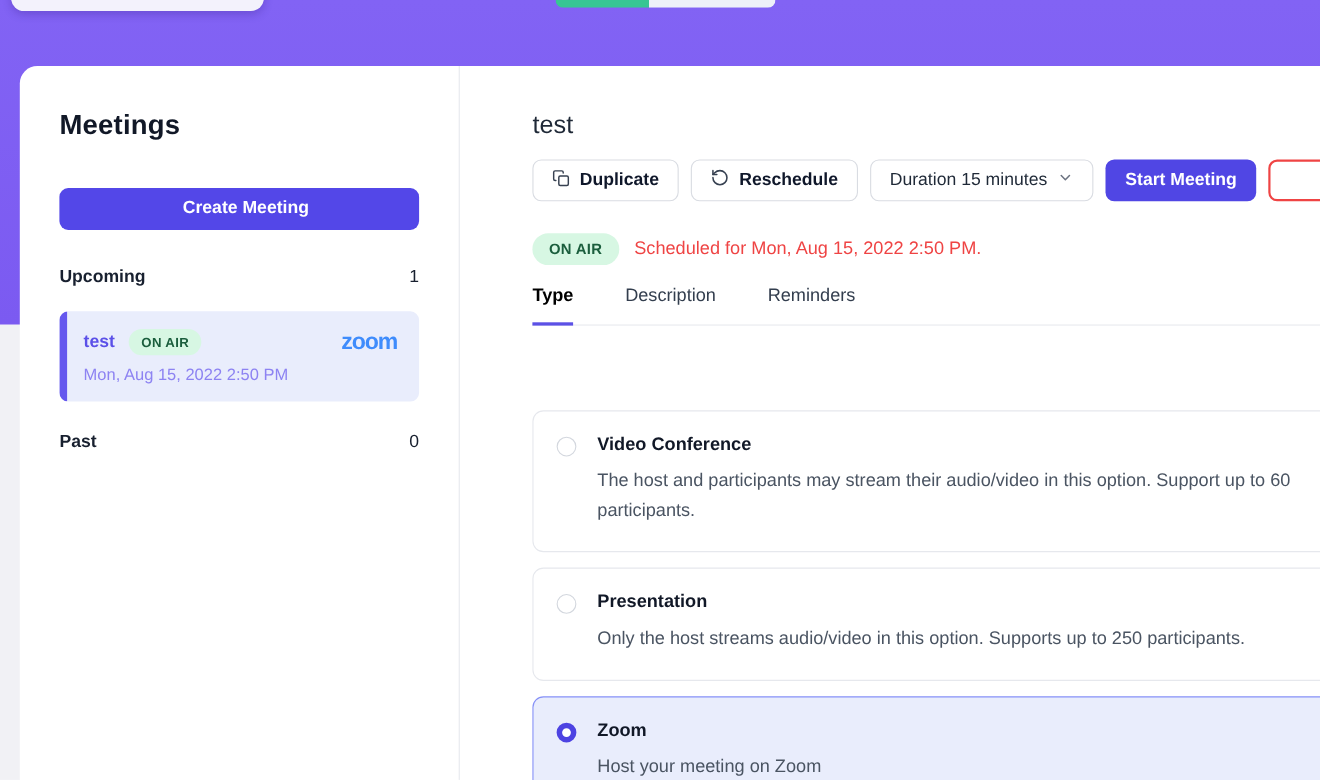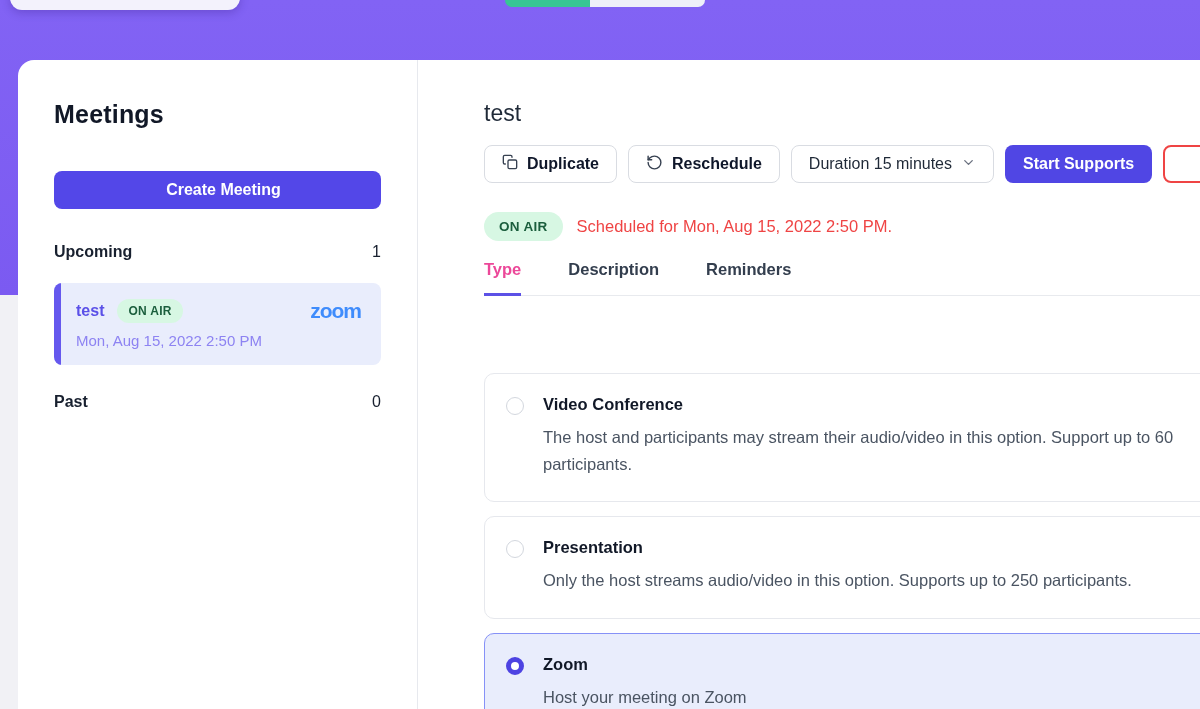--- a/index.html
+++ b/index.html
@@ -82,22 +82,22 @@
   }
   .btn svg { flex: none; }
   .select-btn { width: 260px; justify-content: space-between; font-weight: 500; color: #1f2937; }
   .btn-primary { background: #5046e4; border: none; color: #fff; padding: 0 18px; }
   .btn-danger { flex: none; width: 62px; border: 2px solid #ef4444; background: #fff; }
 
   .status-row { display: flex; align-items: center; margin-top: 29px; }
   .scheduled-text { margin-left: 14px; color: #ef4444; font-size: 16.5px; }
 
   .tabs { display: flex; gap: 47px; margin-top: 19px; width: 760px; border-bottom: 1px solid #e8eaee; }
-  .tab { padding-bottom: 14px; font-size: 16.5px; font-weight: 700; color: #333e4e; cursor: pointer; }
-  .tab.active { color: #ec4899; font-weight: 600; border-bottom: 3px solid #5c51e6; margin-bottom: -1px; }
+  .tab { padding-bottom: 14px; font-size: 16.5px; font-weight: 400; color: #333e4e; cursor: pointer; }
+  .tab.active { color: #000000; font-weight: 600; border-bottom: 3px solid #5c51e6; margin-bottom: -1px; }
 
   .options { margin-top: 77px; display: flex; flex-direction: column; gap: 14px; width: 760px; }
   .option-card {
     display: flex; gap: 19px; background: #fff;
     border: 1px solid #e6e8ed; border-radius: 10px; padding: 21px 24px 24px 21px; cursor: pointer;
   }
   .option-card.selected { background: #e9edfc; border-color: #8691f7; }
   .radio {
     flex: none; width: 18px; height: 18px; margin-top: 2px;
     border: 1.5px solid #d3d7de; border-radius: 50%; background: #fff;
@@ -170,21 +170,21 @@
 
       <button class="btn select-btn">
         <span>Duration 15 minutes</span>
         <span>
           <svg width="15" height="15" viewBox="0 0 24 24" fill="none" stroke="#6b7280" stroke-width="2.2" stroke-linecap="round" stroke-linejoin="round">
               <polyline points="6 9 12 15 18 9"></polyline>
             </svg>
         </span>
       </button>
 
-      <button class="btn btn-primary">Start Supports</button>
+      <button class="btn btn-primary">Start Meeting</button>
 
       <button class="btn btn-danger"></button>
     </div>
 
     <div class="status-row">
       <span class="badge lg">ON AIR</span>
       <span class="scheduled-text">Scheduled for Mon, Aug 15, 2022 2:50 PM.</span>
     </div>
 
     <div class="tabs">

